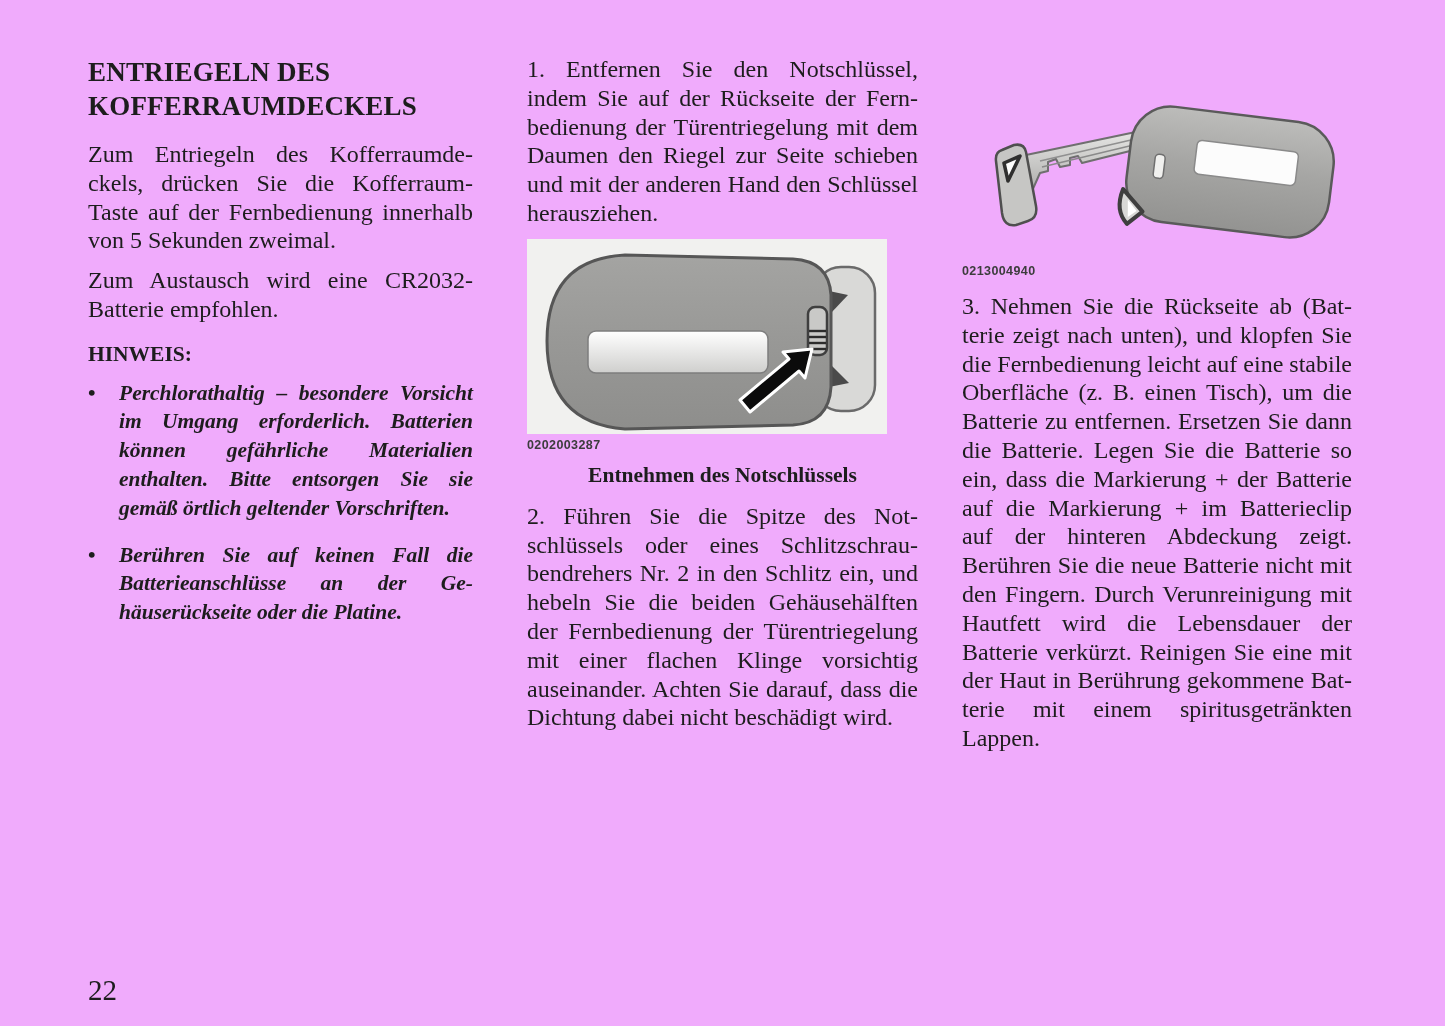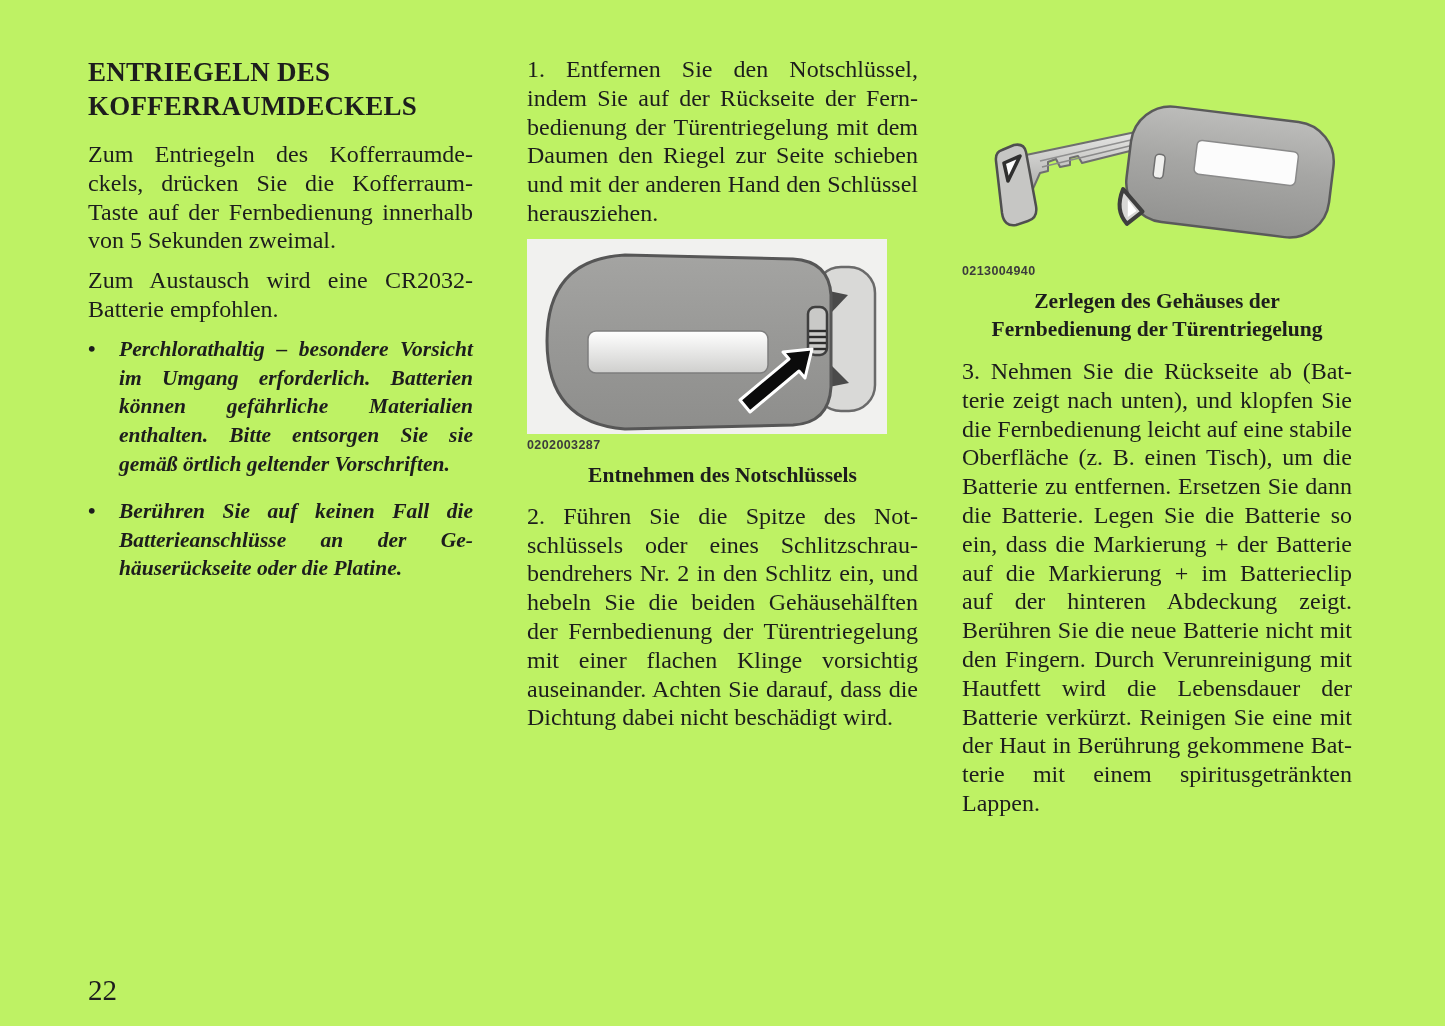--- a/index.html
+++ b/index.html
@@ -3,21 +3,21 @@
 <meta charset="utf-8">
 <style>
   * { box-sizing: border-box; }
   html, body { margin: 0; padding: 0; }
   body { background: #ffffff; }
 
   .page {
     position: relative;
     width: 1445px;
     height: 1026px;
-    background: #bef264;
+    background: #f0abfc;
     overflow: hidden;
     font-family: "Liberation Serif", "DejaVu Serif", serif;
     color: #1d1d1d;
   }
 
   .col { position: absolute; top: 55px; }
   .col-left  { left: 88px;  width: 385px; }
   .col-mid   { left: 527px; width: 391px; }
   .col-right { left: 962px; width: 390px; }
 
@@ -105,20 +105,21 @@
 
   <div class="col col-left">
     <div class="sect-heading">ENTRIEGELN DES KOFFERRAUMDECKELS</div>
 
     <p class="body-para">Zum Entriegeln des Kofferraumde­ckels, drücken Sie die Kofferraum-Taste auf der Fernbedienung inner­halb von 5 Sekunden zweimal.</p>
 
 
 
     <p class="body-para">Zum Austausch wird eine CR2032-Batterie empfohlen.</p>
 
+    <div class="note-label">HINWEIS:</div>
 
     <div>
       <div class="bullet-item">
         <span class="marker">•</span>
         <span class="btxt">Perchlorathaltig – besondere Vorsicht im Umgang erforder­lich. Batterien können gefährli­che Materialien enthalten. Bitte entsorgen Sie sie gemäß örtlich geltender Vorschriften.</span>
       </div>
       <div class="bullet-item">
         <span class="marker">•</span>
         <span class="btxt">Berühren Sie auf keinen Fall die Batterieanschlüsse an der Ge­häuserückseite oder die Platine.</span>
       </div>
@@ -193,20 +194,19 @@
 
         <g transform="translate(268,117) rotate(7)">
           <rect x="-102" y="-58" width="204" height="116" rx="40" fill="url(#fobGrad)" stroke="#5a5a5a" stroke-width="2.5"></rect>
           <rect x="-36" y="-28" width="102" height="34" rx="5" fill="#fcfcfc" stroke="#8a8a8a" stroke-width="1.5"></rect>
           <rect x="-76" y="-9" width="10" height="24" rx="4" fill="#f0f0ee" stroke="#6f6f6f" stroke-width="1.5"></rect>
           <path d="M -104 30 L -82 50 L -96 64 Q -110 52 -104 30 Z" fill="#d8d8d6" stroke="#3f3f3f" stroke-width="4" stroke-linejoin="round"></path>
           <polygon points="-98,40 -88,50 -96,57" fill="#ffffff"></polygon>
         </g>
       </svg>
       <div class="fig-id right">0213004940</div>
-      <div class="fig-caption">Zerlegen des Gehäuses der Fernbedienung der Türentriegelung</div>
     </div>
 
     <p class="body-para step-para" style="margin-top:14px">3. Nehmen Sie die Rückseite ab (Bat­terie zeigt nach unten), und klopfen Sie die Fernbedienung leicht auf eine stabile Oberfläche (z. B. einen Tisch), um die Batterie zu entfernen. Erset­zen Sie dann die Batterie. Legen Sie die Batterie so ein, dass die Markie­rung + der Batterie auf die Markie­rung + im Batterieclip auf der hinte­ren Abdeckung zeigt. Berühren Sie die neue Batterie nicht mit den Fingern. Durch Verunreinigung mit Hautfett wird die Lebensdauer der Batterie verkürzt. Reinigen Sie eine mit der Haut in Berührung gekommene Bat­terie mit einem spiritusgetränkten Lappen.</p>
   </div>
 
   <div class="page-number">22</div>
 </div>
 
 </body></html>

